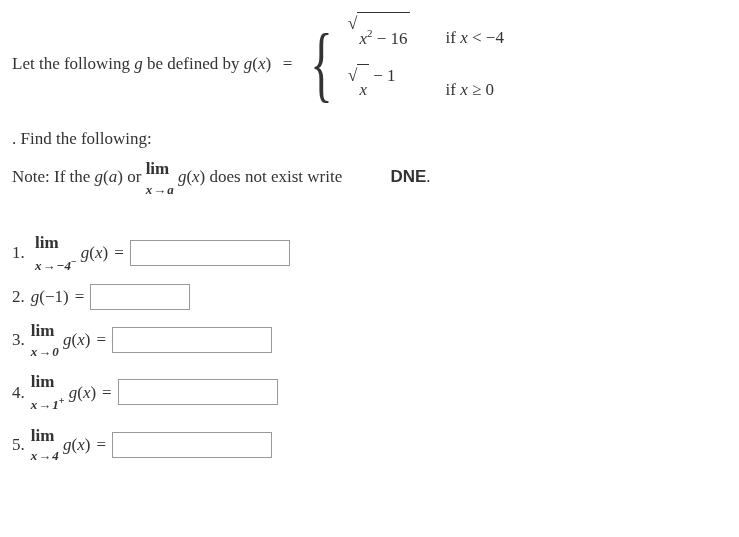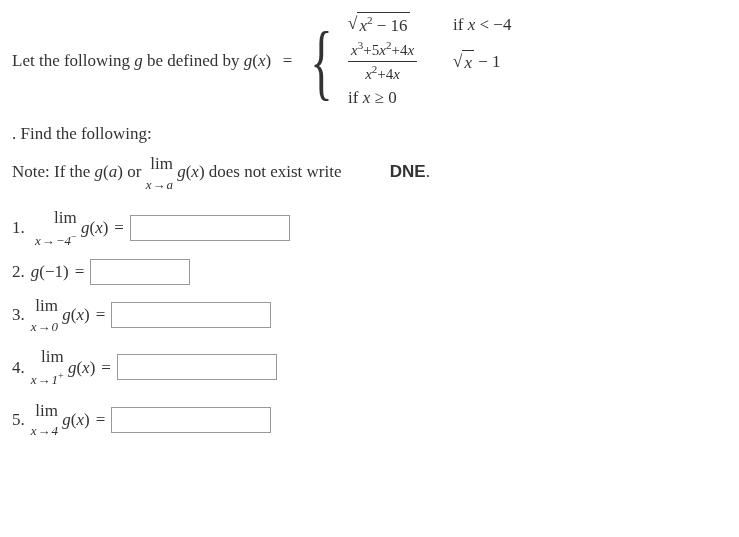--- a/index.html
+++ b/index.html
@@ -44,21 +44,21 @@
     }
     .sqrt {
       display: inline-flex;
       align-items: flex-start;
     }
     .sqrt-sign {
       font-style: normal;
     }
     .sqrt-content {
       border-top: 1px solid #333;
-      padding: 0 2px;
+      padding: 13px 2px;
     }
     .frac {
       display: inline-block;
       text-align: center;
       vertical-align: middle;
       font-size: 15px;
     }
     .frac-num {
       border-bottom: 1px solid #333;
       padding: 0 3px;
@@ -66,27 +66,28 @@
     .frac-den {
       padding: 0 3px;
     }
     .sup {
       font-size: 11px;
       vertical-align: super;
       font-style: normal;
     }
     .condition { font-family: 'Times New Roman', serif; }
     .find-text { margin: 10px 0 6px 0; }
-    .note-text { margin-bottom: 12px; }
+    .note-text { margin-bottom: 32px; }
     .note-text b { font-family: Arial, sans-serif; padding-left: 44px; }
     .lim {
       display: inline-block;
-      text-align: right;
+      text-align: left;
       vertical-align: middle;
       font-family: 'Times New Roman', serif;
+      font-weight: bold;
     }
     .lim-top { font-style: normal; }
     .lim-bottom { font-size: 13px; font-style: italic; }
     .lim-bottom .arr { font-style: normal; padding: 0 1px; }
     .problems { margin-top: 8px; }
     .problem {
       display: flex;
       align-items: center;
       margin-bottom: 9px;
       font-family: 'Times New Roman', serif;
@@ -128,26 +129,20 @@
     <div class="math">
       <span class="sqrt">
           <span class="sqrt-sign">√</span>
           <span class="sqrt-content"><span>x</span><span class="sup">2</span><span class="num"> − 16</span></span>
         </span>
     </div>
     <div class="condition">
       <span>if </span><span class="math"><span>x</span><span class="num"> &lt; −4</span></span>
     </div>
 
-    <div class="math">
-      <span class="frac">
-        <div class="frac-num"><span class="math">x<span class="sup">3</span><span class="num">+5</span>x<span class="sup">2</span><span class="num">+4</span>x</span></div>
-        <div class="frac-den"><span class="math">x<span class="sup">2</span><span class="num">+4</span>x</span></div>
-      </span>
-    </div>
 
     <div class="math">
       <span class="sqrt">
           <span class="sqrt-sign">√</span>
           <span class="sqrt-content"><span>x</span></span>
         </span><span class="num"> − 1</span>
     </div>
     <div class="condition">
       <span>if </span><span class="math"><span>x</span><span class="num"> ≥ 0</span></span>
     </div>

